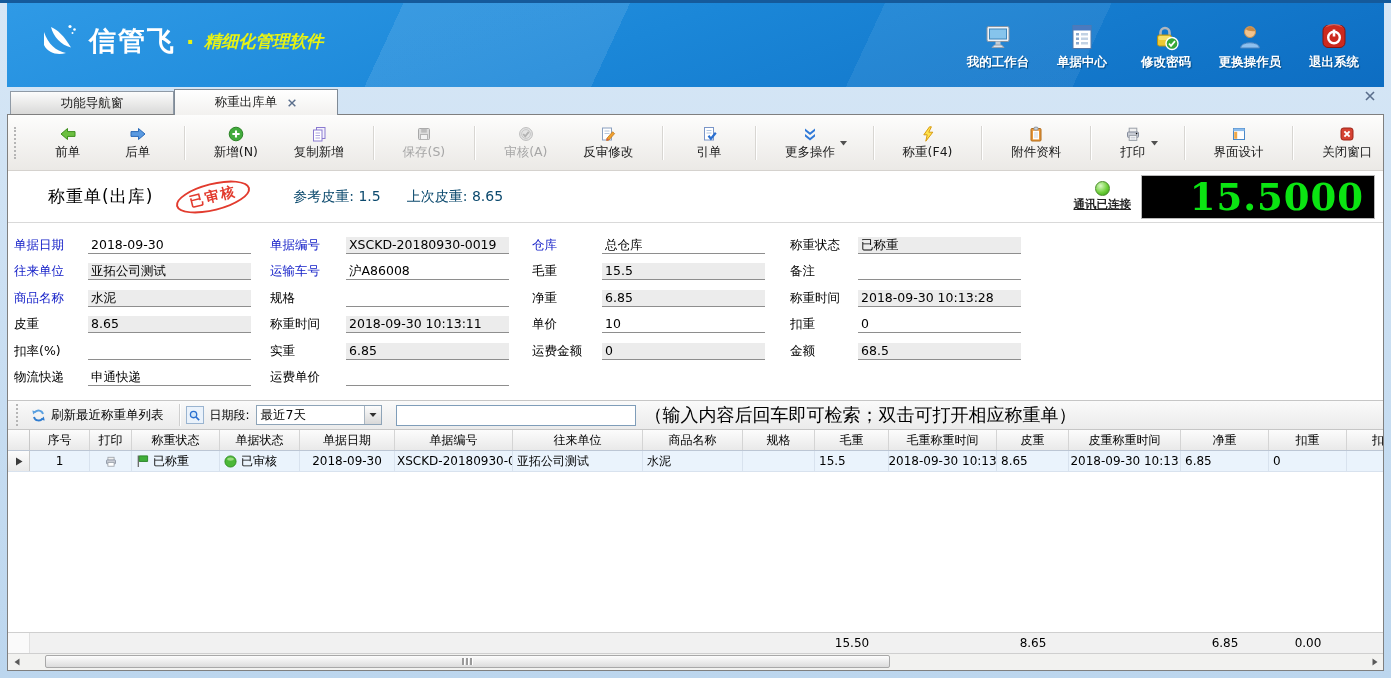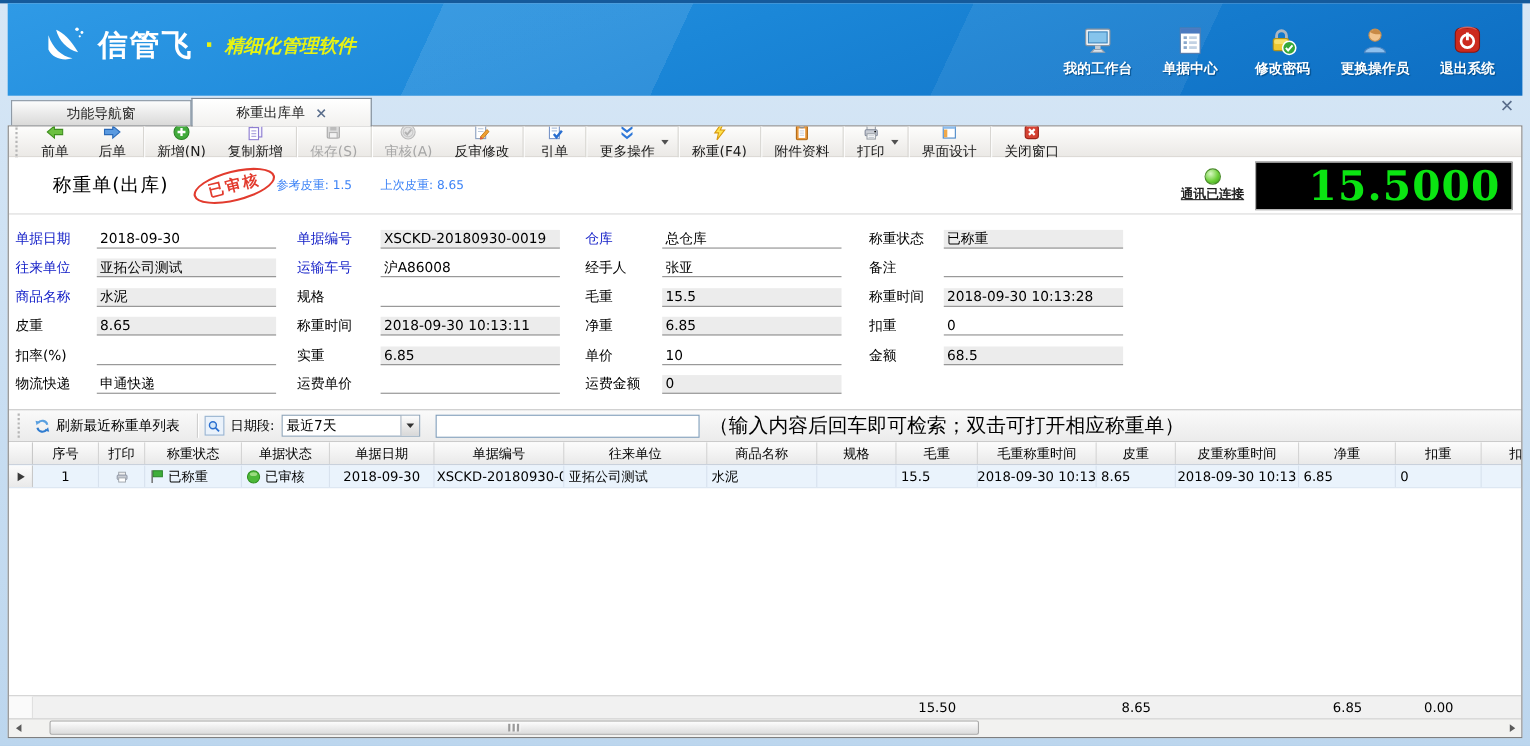--- a/index.html
+++ b/index.html
@@ -21,34 +21,34 @@
   
   .tabstrip { height:27px; display:flex; align-items:flex-end; position:relative; padding-left:3px; }
   .tab { width:164px; height:23px; display:flex; align-items:center; justify-content:center; gap:10px; border:1px solid #8f9aa6; border-bottom:none; background:linear-gradient(180deg,#fcfcfc,#d9d9d8); font-size:12.5px; color:#222; cursor:pointer; }
   .tab.active { height:26px; background:linear-gradient(180deg,#ffffff,#f2f1ef); border-color:#7f8a96; margin-bottom:-1px; z-index:3; font-weight:normal; }
   .strip-close { position:absolute; right:8px; top:3px; cursor:pointer; }
 
   
   .panel { flex:1; border:1px solid #7f7f7f; background:#fff; display:flex; flex-direction:column; overflow:hidden; position:relative; z-index:2; }
 
   
-  .toolbar { height:28px; background:linear-gradient(180deg,#fdfdfc,#ebe9e6); border-bottom:1px solid #d5d2ce; display:flex; align-items:center; padding:0 2px; flex:none; }
+  .toolbar { height:56px; background:linear-gradient(180deg,#fdfdfc,#ebe9e6); border-bottom:1px solid #d5d2ce; display:flex; align-items:center; padding:0 2px; flex:none;gap:18px; }
   .drag-dots { width:5px; height:32px; border-left:2px dotted #b5b5b5; margin:0 5px 0 4px; }
   .tbtn { position:relative; display:flex; flex-direction:column; align-items:center; justify-content:center; gap:2px; padding:3px 9px 2px 9px; min-width:52px; cursor:pointer; border:1px solid transparent; border-radius:2px; }
   .tbtn .lbl { font-size:12.5px; color:#1a1a1a; white-space:nowrap; }
   .tbtn.disabled .lbl { color:#a6a6a6; }
   .tbtn.dd { padding-right:18px; }
   .dd-arrow { position:absolute; right:5px; top:18px; }
   .tsep { width:1px; height:34px; background:#d8d6d2; box-shadow:1px 0 0 #ffffff; margin:0 2px; flex:none; }
 
   
   .titlerow { height:52px; display:flex; align-items:center; padding:0 8px 0 40px; border-bottom:1px solid #d9d9d9; flex:none; position:relative; background:#fff; }
   .doc-title { font-size:17px; font-weight:normal; letter-spacing:1px; }
   .stamp { margin-left:22px; transform:rotate(-14deg); border:2px solid #e23b2e; border-radius:50%; color:#e23b2e; font-size:14px; font-weight:bold; padding:3px 12px; letter-spacing:2px; background:rgba(255,255,255,.6); }
-  .refs { color:#3b82f6; font-size:11px; display:flex; gap:26px; white-space:nowrap; }
+  .refs { margin-left:42px; color:#0c4a6e; font-size:14px; display:flex; gap:26px; white-space:nowrap; }
   .conn { margin-left:auto; display:flex; flex-direction:column; align-items:center; gap:1px; margin-right:10px;font-weight:bold; }
   .led-dot { width:15px; height:15px; border-radius:50%; background:radial-gradient(circle at 35% 30%,#d9f8c4,#6ecf3a 55%,#2f9a10); border:1px solid #4a8c2a; }
   .conn .lbl { font-size:11.5px; text-decoration:underline; color:#222; cursor:pointer; white-space:nowrap; }
   .led-display { width:234px; height:44px; background:#000; border:1px solid #b8b8b8; color:#0be412; font-family:"DejaVu Serif","Liberation Serif",serif; font-size:37px; font-weight:bold; text-align:right; line-height:42px; padding-right:10px; letter-spacing:1px; flex:none; }
 
   
   .form { flex:none; display:flex; padding:9px 0 9px 6px; background:#fff; }
   .fcol { display:flex; flex-direction:column; }
   .fcol1 { width:256px; } .fcol2 { width:262px; } .fcol3 { width:258px; } .fcol4 { width:560px; }
   .frow { height:26.5px; display:flex; align-items:center; }
@@ -432,24 +432,20 @@
           </div>
         <div class="frow">
             <span class="flabel">运费单价</span>
             <span class="ffield"></span>
           </div>
       </div>
       <div class="fcol fcol3">
         <div class="frow">
             <span class="flabel req">仓库</span>
             <span class="ffield">总仓库</span>
-          </div>
-        <div class="frow">
-            <span class="flabel">经手人</span>
-            <span class="ffield">张亚</span>
           </div>
         <div class="frow">
             <span class="flabel">毛重</span>
             <span class="ffield ro">15.5</span>
           </div>
         <div class="frow">
             <span class="flabel">净重</span>
             <span class="ffield ro">6.85</span>
           </div>
         <div class="frow">

